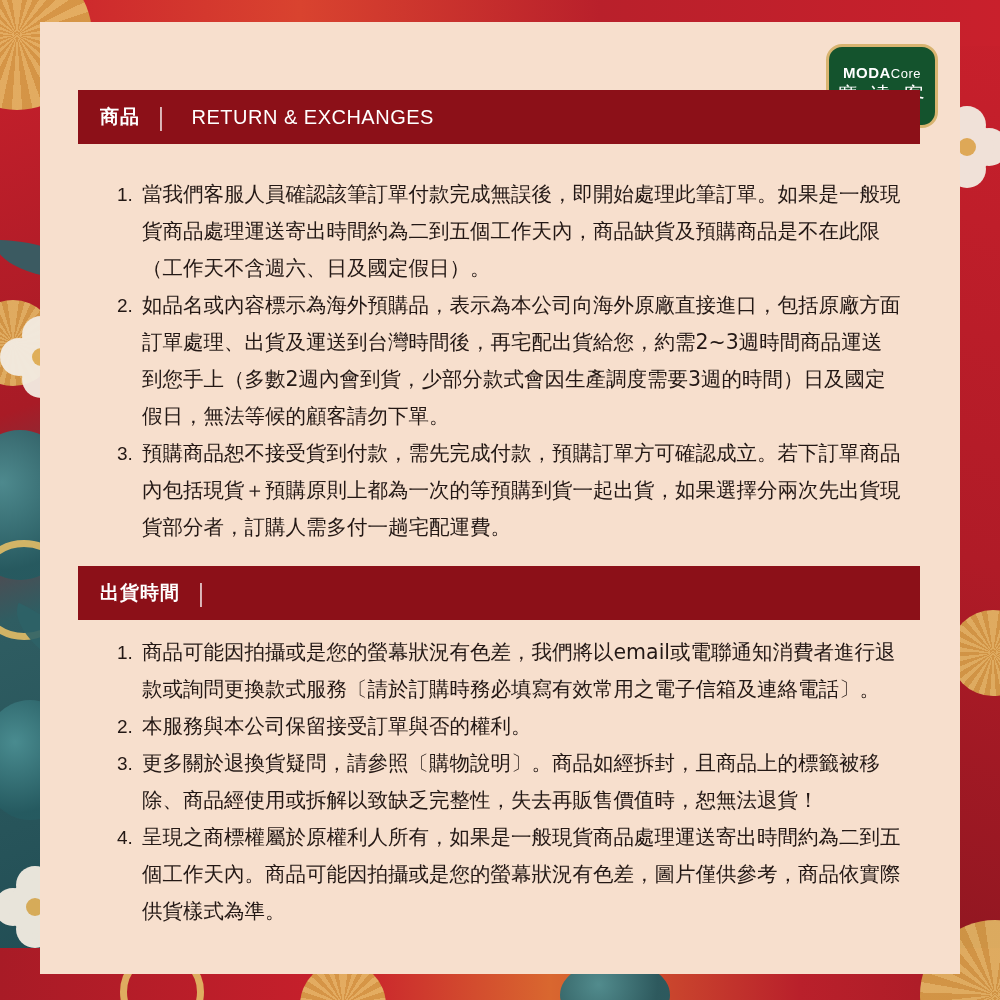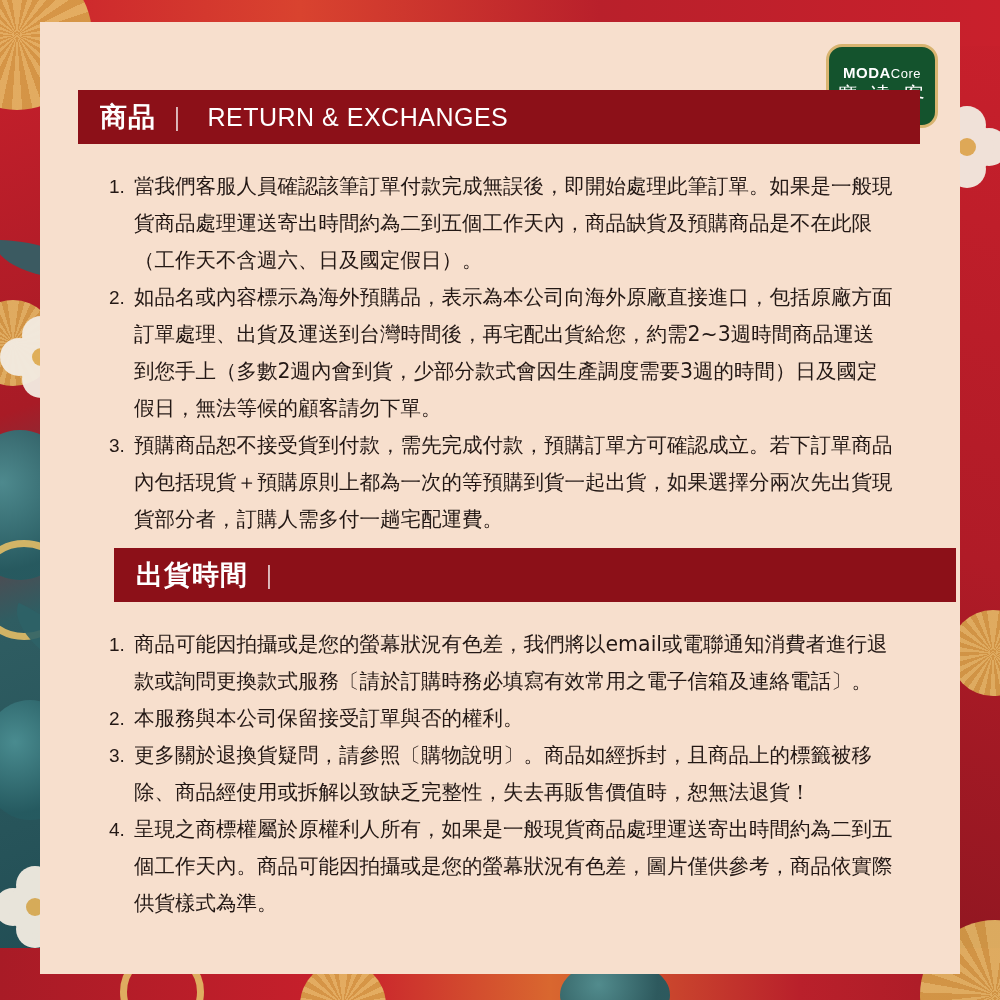--- a/index.html
+++ b/index.html
@@ -137,41 +137,41 @@
   .section-header {
     background: #8c1018;
     color: #ffffff;
     height: 54px;
     display: flex;
     align-items: center;
     padding-left: 22px;
     box-sizing: border-box;
   }
   .sec1 { position: absolute; left: 38px; top: 68px; width: 842px; }
-  .sec2 { position: absolute; left: 38px; top: 526px; width: 842px; margin-left: 36px; }
+  .sec2 { position: absolute; left: 38px; top: 544px; width: 842px; }
   .hdr-cn {
-    font-size: 27px;
+    font-size: 19px;
     font-weight: bold;
     letter-spacing: 1px;
     font-family: "DejaVu Sans", sans-serif;
   }
   .hdr-sep {
     margin: 0 9px;
     font-size: 24px;
     font-weight: normal;
     opacity: .9;
   }
   .hdr-en {
-    font-size: 25px;
+    font-size: 20px;
     letter-spacing: .5px;
     font-family: "Liberation Sans", sans-serif;
   }
   ol.list {
     position: absolute;
-    margin: 8px;
+    margin: 16px;
     padding: 0 0 0 46px;
     list-style-position: outside;
     width: 810px;
     box-sizing: border-box;
   }
   ol.list li {
     font-family: "DejaVu Sans", sans-serif;
     font-size: 20.5px;
     line-height: 37px;
     color: #231815;

